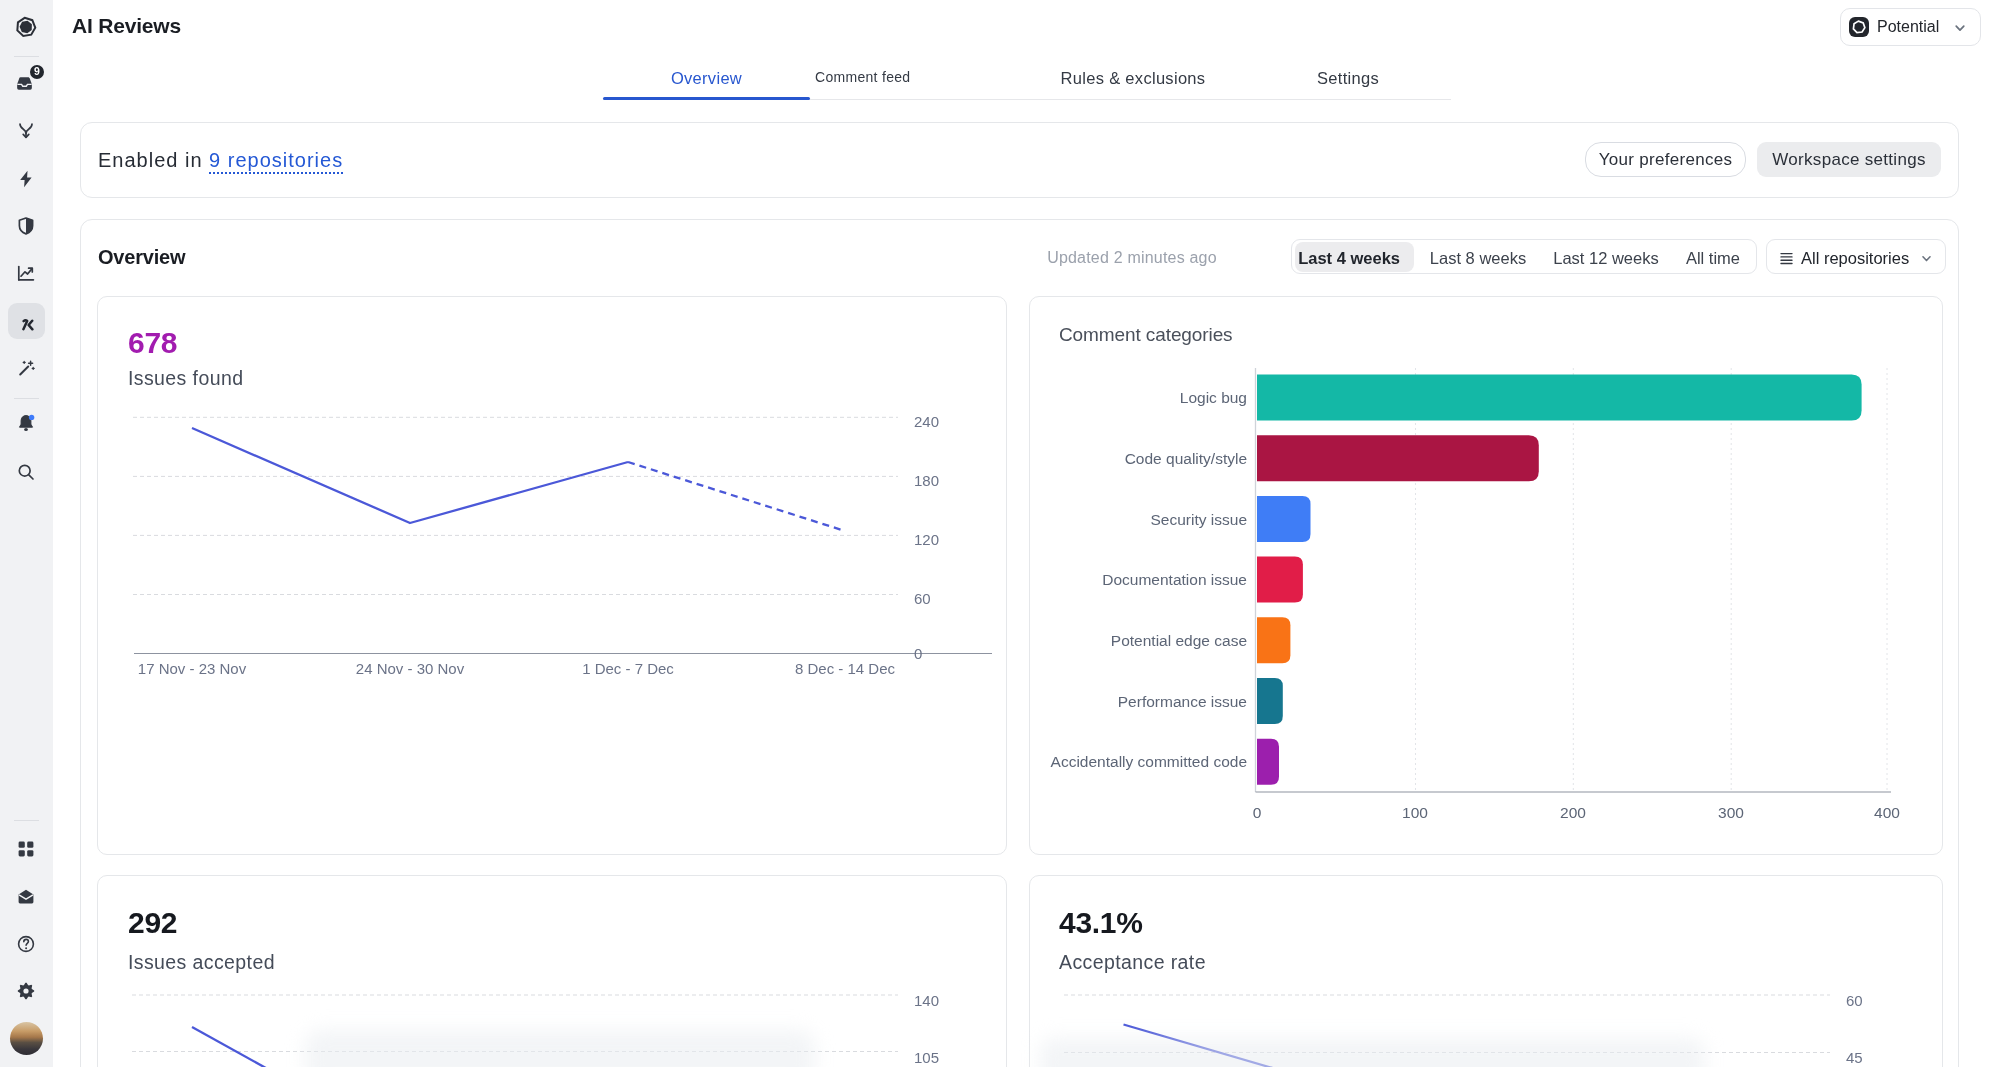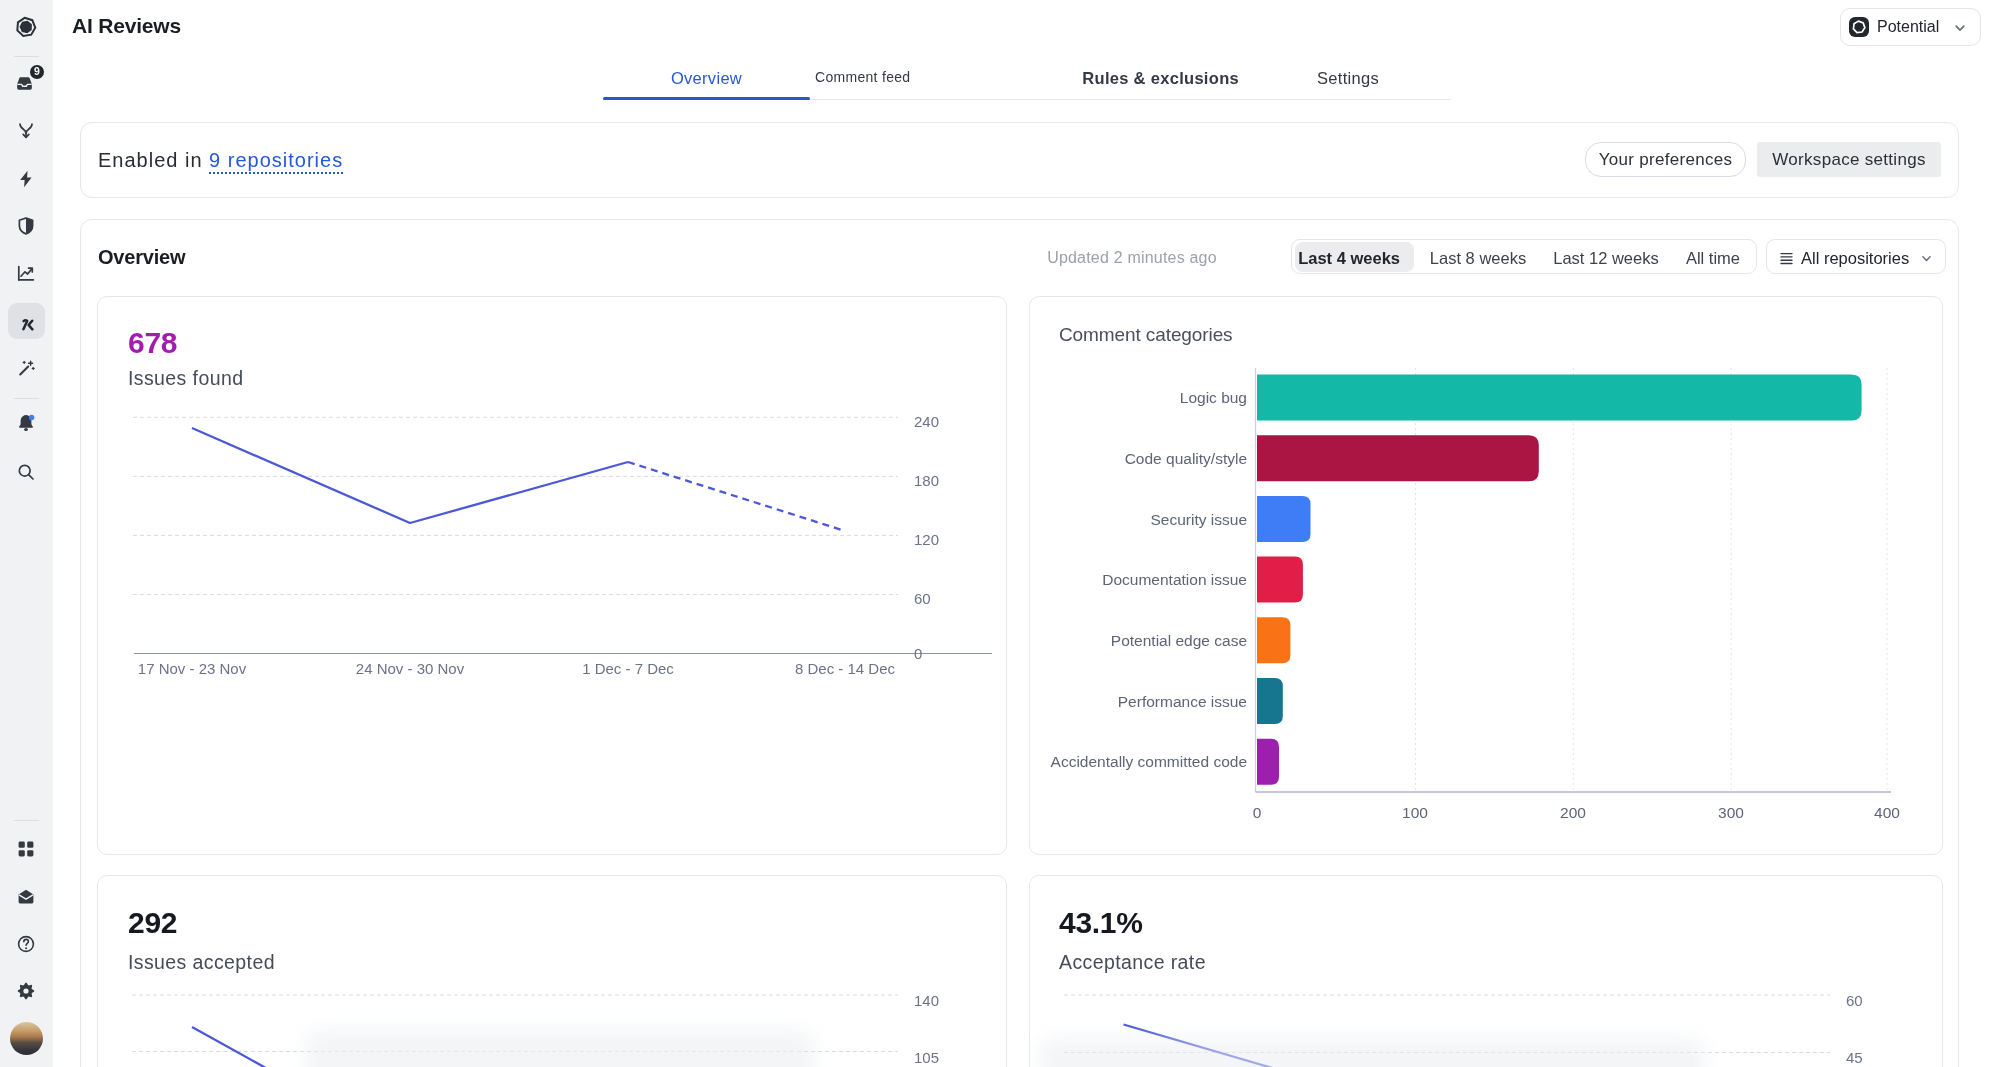--- a/index.html
+++ b/index.html
@@ -136,28 +136,28 @@
 <div class="abs" style="left:1877px;top:18px;font-size:16px;font-weight:500;color:#23262c">Potential</div>
 <svg class="abs" style="left:1953px;top:21px" width="14" height="14" viewBox="0 0 14 14" fill="none" stroke="#6a727e" stroke-width="1.7" stroke-linecap="round" stroke-linejoin="round">
       <path d="M3.2 5.2 L7 9.2 L10.8 5.2"></path>
     </svg>
 
 
 <div class="abs" style="left:603px;top:99px;width:848px;height:1px;background:#e6e7ea"></div>
 <div class="abs" style="left:603px;top:97px;width:207px;height:3px;background:#2857cf;border-radius:2px"></div>
 <div class="abs" style="left:603px;top:69px;width:207px;text-align:center;font-size:16.5px;letter-spacing:.3px;font-weight:500;color:#2857cf">Overview</div>
 <div class="abs" style="left:815px;top:69px;width:212px;text-align:left;font-size:14px;letter-spacing:.3px;font-weight:500;color:#343a44">Comment feed</div>
-<div class="abs" style="left:1027px;top:69px;width:212px;text-align:right;font-size:16.5px;letter-spacing:.3px;font-weight:700;color:#343a44">Rules &amp; exclusions</div>
+<div class="abs" style="left:1027px;top:69px;width:212px;text-align:center;font-size:16.5px;letter-spacing:.3px;font-weight:400;color:#343a44">Rules &amp; exclusions</div>
 <div class="abs" style="left:1242px;top:69px;width:212px;text-align:center;font-size:16.5px;letter-spacing:.3px;font-weight:500;color:#343a44">Settings</div>
 
 
 <div class="card" style="left:80px;top:122px;width:1879px;height:76px"></div>
 <div class="abs" style="left:98px;top:149px;font-size:20px;letter-spacing:1px;color:#272c35">Enabled in <span style="color:#2458d5;text-decoration:underline dotted;text-underline-offset:5px;text-decoration-thickness:1.5px">9 repositories</span></div>
 <div class="abs" style="left:1585px;top:142px;width:161px;height:35px;border:1px solid #d9dce2;border-radius:16px;background:#fff;font-size:17px;letter-spacing:.3px;font-weight:500;color:#2b3039;text-align:center;line-height:34px">Your preferences</div>
-<div class="abs" style="left:1757px;top:142px;width:184px;height:35px;border-radius:3px;background:#ebecee;font-size:17px;letter-spacing:.3px;font-weight:500;color:#2b3039;text-align:center;line-height:36px">Workspace settings</div>
+<div class="abs" style="left:1757px;top:142px;width:184px;height:35px;border-radius:9px;background:#ebecee;font-size:17px;letter-spacing:.3px;font-weight:500;color:#2b3039;text-align:center;line-height:36px">Workspace settings</div>
 
 
 <div class="card" style="left:80px;top:219px;width:1879px;height:1000px"></div>
 <div class="abs" style="left:98px;top:246px;font-size:20px;font-weight:700;color:#1a1d23;letter-spacing:-.2px">Overview</div>
 <div class="abs" style="left:982px;top:249px;width:300px;text-align:center;font-size:16px;letter-spacing:.2px;color:#9ba1ac">Updated 2 minutes ago</div>
 
 
 <div class="abs" style="left:1291px;top:239px;width:466px;height:35px;border:1px solid #e4e6ea;border-radius:9px;background:#fff"></div>
 <div class="abs" style="left:1295px;top:241.5px;width:119px;height:30px;background:#ececee;border-radius:8px"></div>
 <div class="abs" style="left:1295px;top:249px;width:105px;text-align:right;font-size:16.5px;font-weight:700;color:#21252c">Last 4 weeks</div>

